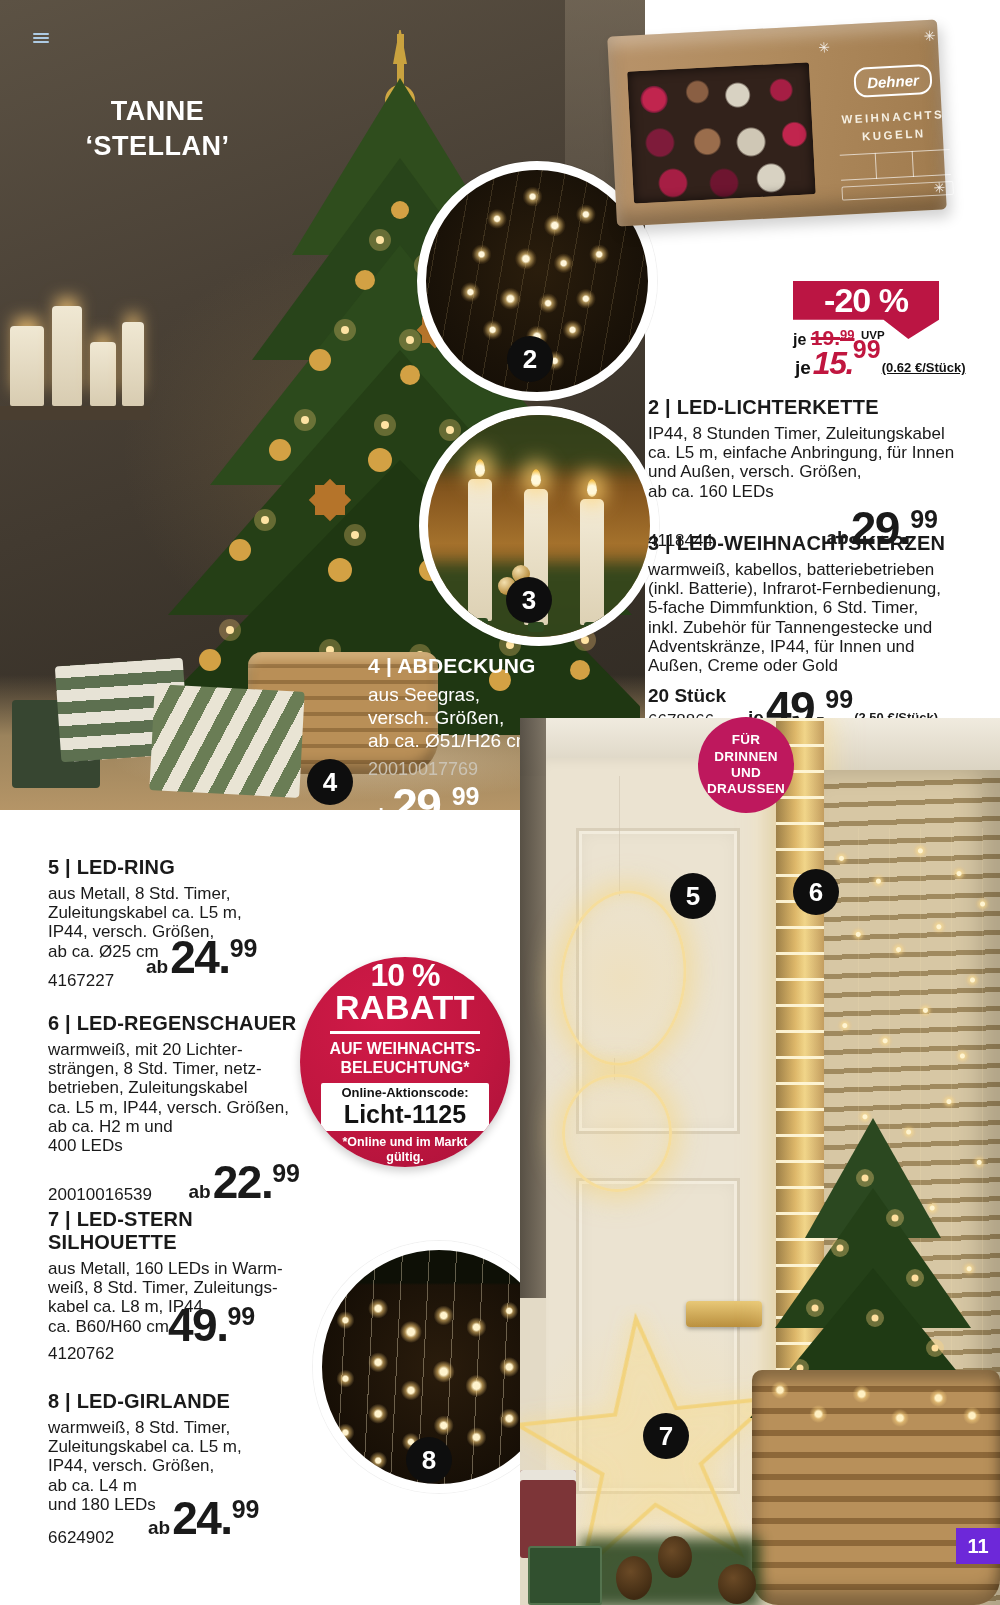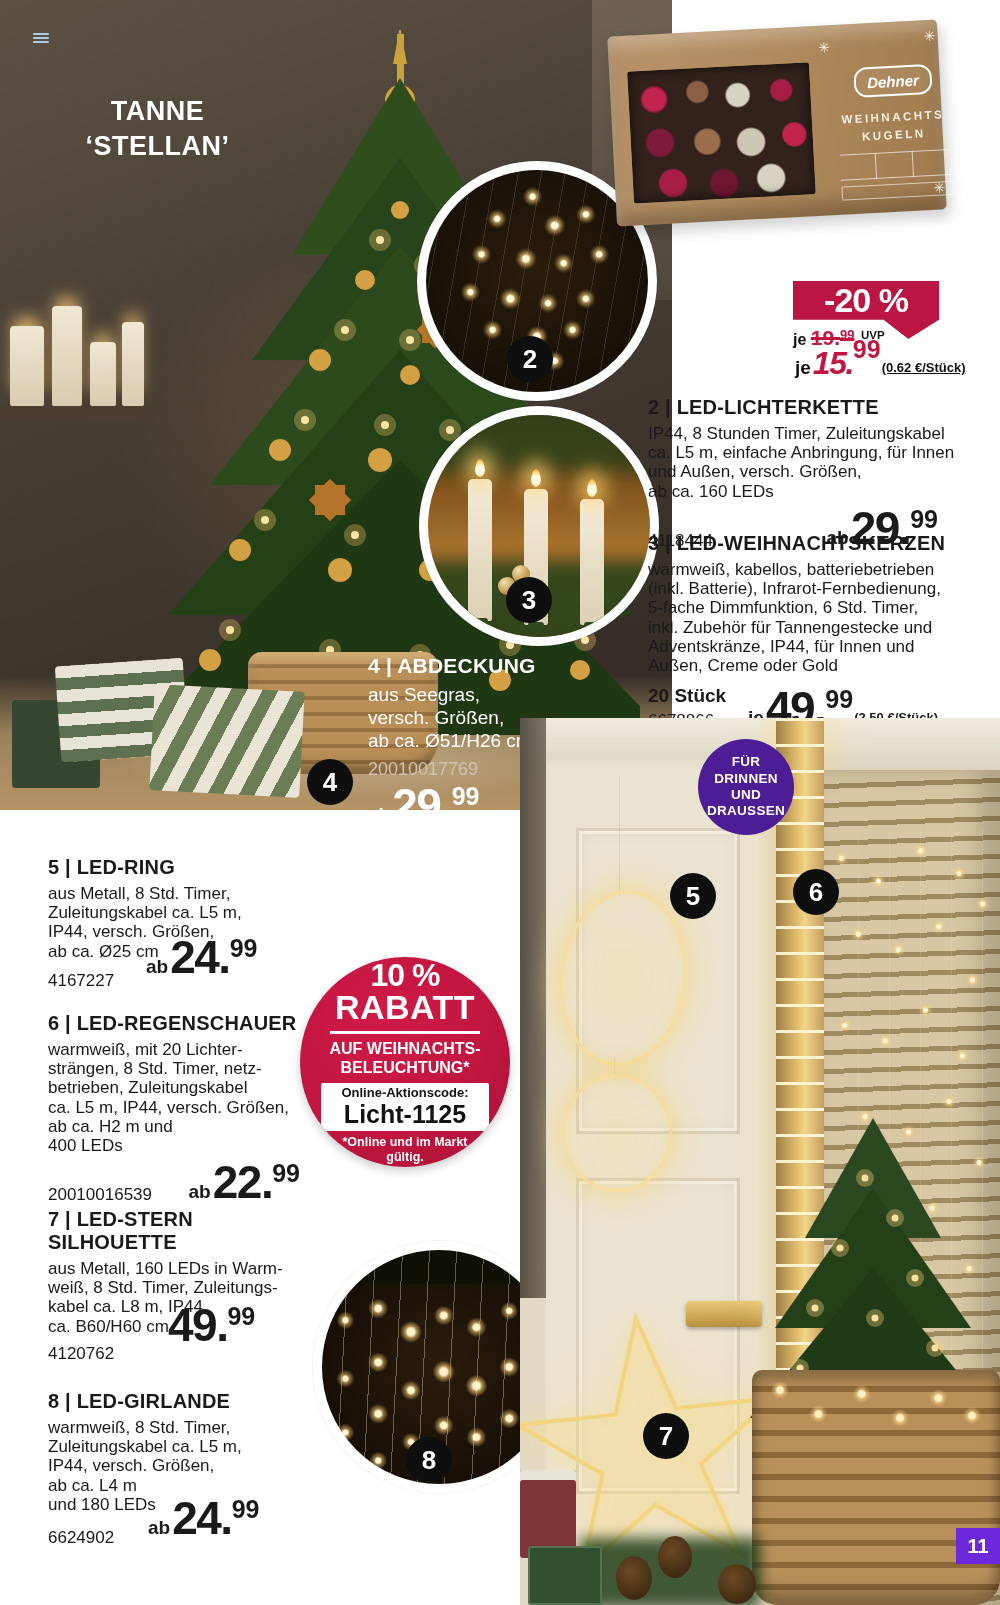--- a/index.html
+++ b/index.html
@@ -13,21 +13,21 @@
   .p-article{font-size:17px;margin-top:4px;}
   .price{font-weight:bold;white-space:nowrap;line-height:1;}
   .price .pfx{font-size:19px;margin-right:2px;}
   .price .int{font-size:46px;letter-spacing:-1.5px;}
   .price .sup{font-size:25px;position:relative;top:-16px;}
   .price .unit{font-size:13px;font-weight:bold;position:relative;top:-2px;margin-left:1px;text-decoration:underline;}
   .row{display:flex;justify-content:space-between;align-items:flex-end;}
 
   
   .hero{left:0;top:0;width:645px;height:810px;overflow:hidden;
-        background:linear-gradient(160deg,#5c5244 0%,#4a4136 35%,#3a332a 70%,#2f2922 100%);padding-left:27px;}
+        background:linear-gradient(160deg,#5c5244 0%,#4a4136 35%,#3a332a 70%,#2f2922 100%);}
   .hero-lightwall{right:0;top:0;width:80px;height:300px;opacity:.5;
         background:linear-gradient(180deg,#8a7d6a,#5c5347);}
   .hero-floor{left:0;bottom:0;width:100%;height:135px;
         background:linear-gradient(180deg,rgba(110,92,64,0),#9b835c 45%,#b59567 100%);}
   .hero-rug{left:110px;bottom:10px;width:490px;height:78px;border-radius:50%;
         background:radial-gradient(ellipse at center,rgba(219,200,170,.5),rgba(219,200,170,0) 70%);}
   .hero-glow{left:120px;top:240px;width:460px;height:420px;border-radius:50%;
         background:radial-gradient(ellipse at center,rgba(150,120,70,.28),transparent 70%);}
   .menu-icon{left:33px;top:33px;width:16px;height:12px;cursor:pointer;}
   .menu-icon i{display:block;height:2px;margin-bottom:2px;background:#aecbe4;border-radius:1px;}
@@ -115,21 +115,21 @@
        radial-gradient(circle at 80% 72%,#fff3cd 0 3px,rgba(255,210,120,.55) 5px,transparent 10px),
        radial-gradient(circle at 90% 40%,#fff3cd 0 2.5px,rgba(255,210,120,.55) 4px,transparent 9px),
        radial-gradient(circle at 90% 64%,#fff3cd 0 2.5px,rgba(255,210,120,.55) 4px,transparent 9px),
        repeating-linear-gradient(93deg,transparent 0 26px,rgba(235,220,185,.38) 26px 27px),
        linear-gradient(180deg,#0e1006 0 14%,transparent 15%),
        radial-gradient(circle at 50% 50%,#2a1c0c 0%,#170f06 70%,#120c04 100%);}
 
   
   .num-badge{width:46px;height:46px;border-radius:50%;background:#0e0e0e;color:#fff;
       display:flex;align-items:center;justify-content:center;font-weight:bold;font-size:26px;}
-  .drinnen-badge{left:698px;top:739px;width:96px;height:96px;border-radius:50%;background:#4c1d95;
+  .drinnen-badge{left:698px;top:717px;width:96px;height:96px;border-radius:50%;background:#be185d;
       color:#fff;display:flex;align-items:center;justify-content:center;text-align:center;
       font-weight:bold;font-size:13.5px;line-height:1.22;letter-spacing:.3px;white-space:pre;}
 
   
   .boxphoto{left:612px;top:28px;width:330px;height:190px;transform:rotate(-3deg);
       background:linear-gradient(100deg,#b8936a 0%,#b08b5e 45%,#a07b4e 100%);border-radius:5px;
       box-shadow:inset 0 10px 15px rgba(255,255,255,.28),inset 0 -12px 18px rgba(0,0,0,.25),4px 8px 14px rgba(0,0,0,.18);}
   .box-window{position:absolute;left:18px;top:36px;width:182px;height:132px;background:#32221b;
       border-radius:3px;box-shadow:inset 0 0 12px rgba(0,0,0,.7);
       background-image:

